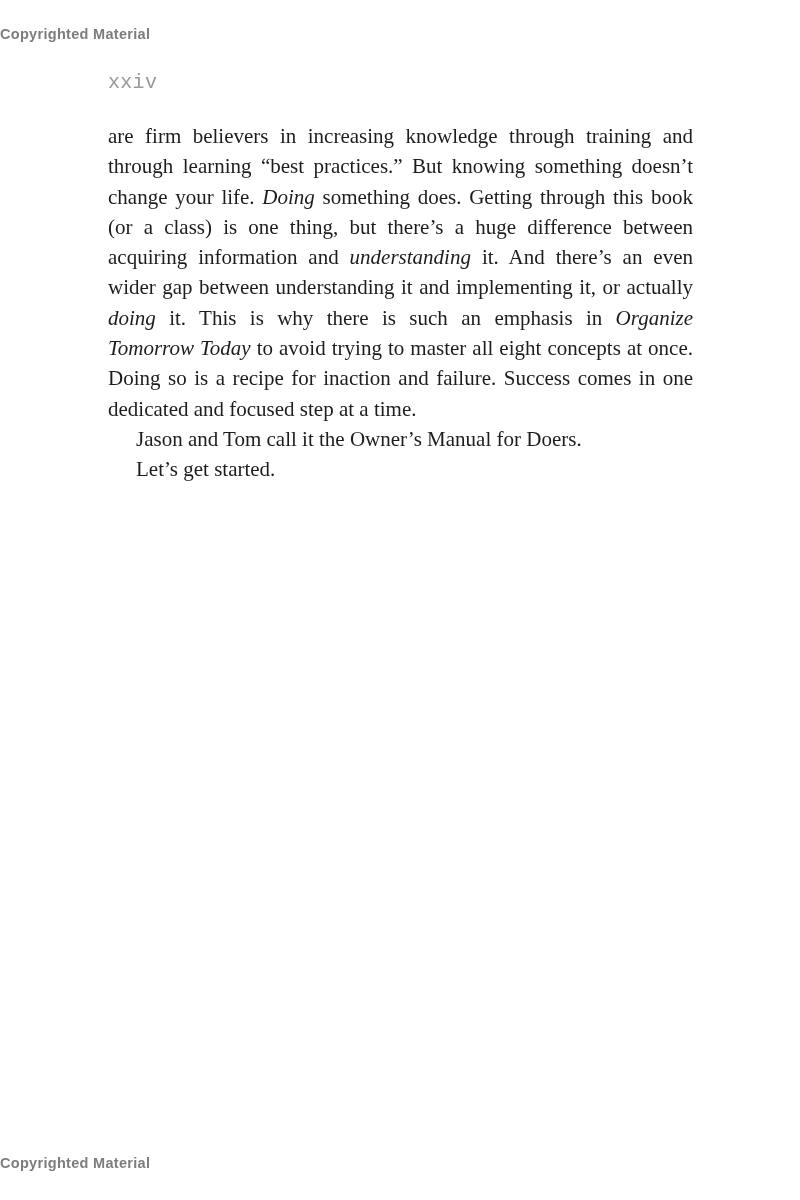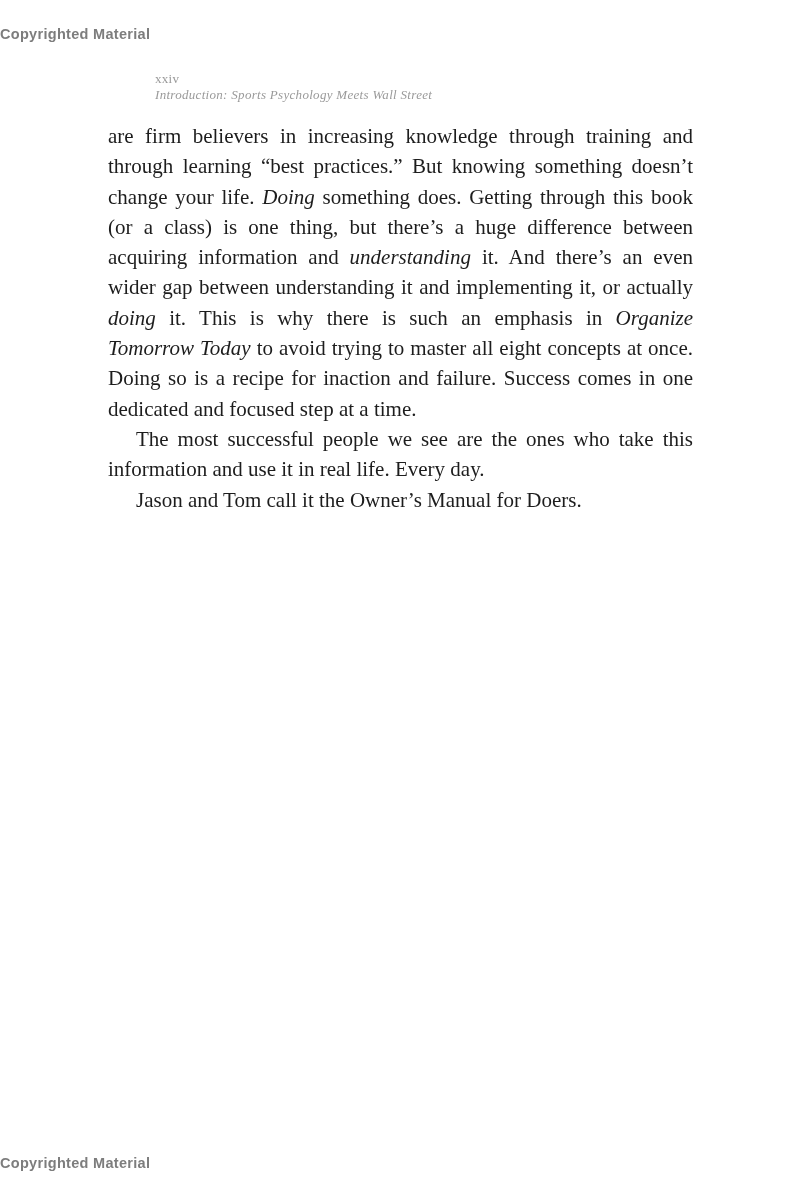--- a/index.html
+++ b/index.html
@@ -30,26 +30,25 @@
   .copyright-notice.top { top: 26px; }
   .copyright-notice.bottom { top: 1155px; }
 
   .running-header {
     position: absolute;
     top: 71px;
     left: 108px;
     right: 108px;
     display: flex;
     align-items: baseline;
-    font-family: Liberation Serif, serif;
+    font-family: Liberation Mono, monospace;
     font-weight: 400;
-    font-size: 13px;
+    font-size: 20px;
     color: #9a9a9a;
     letter-spacing: 0.3px;
-    flex-direction: column;
   }
   .folio {
     flex: 0 0 auto;
   }
   .running-title {
     font-style: italic;
     margin-left: 47px;
   }
 
   .body-text {
@@ -77,24 +76,23 @@
 </style>
 </head>
 <body>
 
 <div class="page">
 
   <div class="copyright-notice top">Copyrighted Material</div>
 
   <div class="running-header">
     <span class="folio">xxiv</span>
-    <span class="running-title">Introduction: Sports Psychology Meets Wall Street</span>
   </div>
 
   <div class="body-text">
       <p>are firm believers in increasing knowledge through training and through learning “best practices.” But knowing something doesn’t change your life. <em>Doing</em> something does. Getting through this book (or a class) is one thing, but there’s a huge difference be­tween acquiring information and <em>understanding</em> it. And there’s an even wider gap between understanding it and implementing it, or actually <em>doing</em> it. This is why there is such an emphasis in <em>Organize Tomorrow Today</em> to avoid trying to master all eight concepts at once. Doing so is a recipe for inaction and failure. Success comes in one dedicated and focused step at a time.</p>
-      <p class="indent">The most successful people we see are the ones who take this information and use it in real life. Every day.</p>
       <p class="indent">Jason and Tom call it the Owner’s Manual for Doers.</p>
+      <p class="indent">Let’s get started.</p>
     </div>
 
   <div class="copyright-notice bottom">Copyrighted Material</div>
 
 </div>
 
 </body></html>

